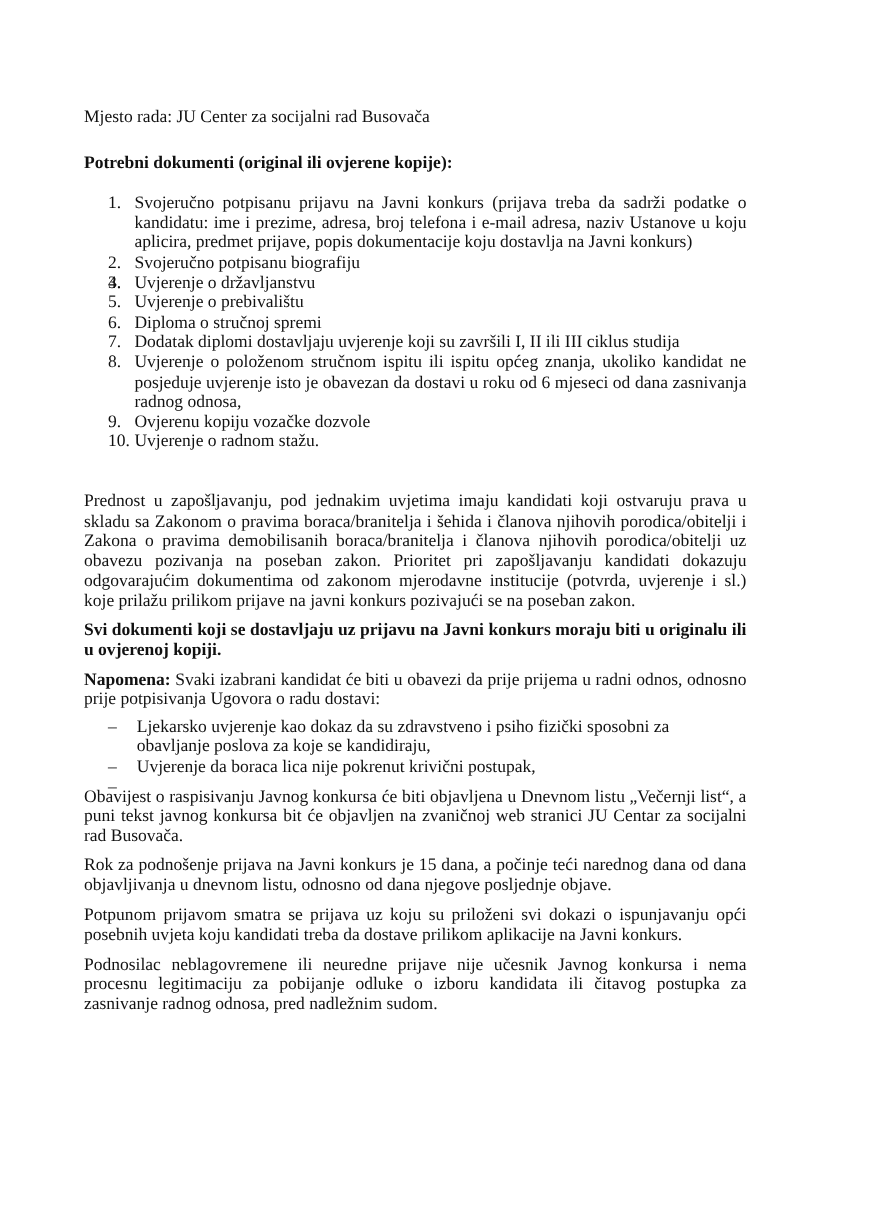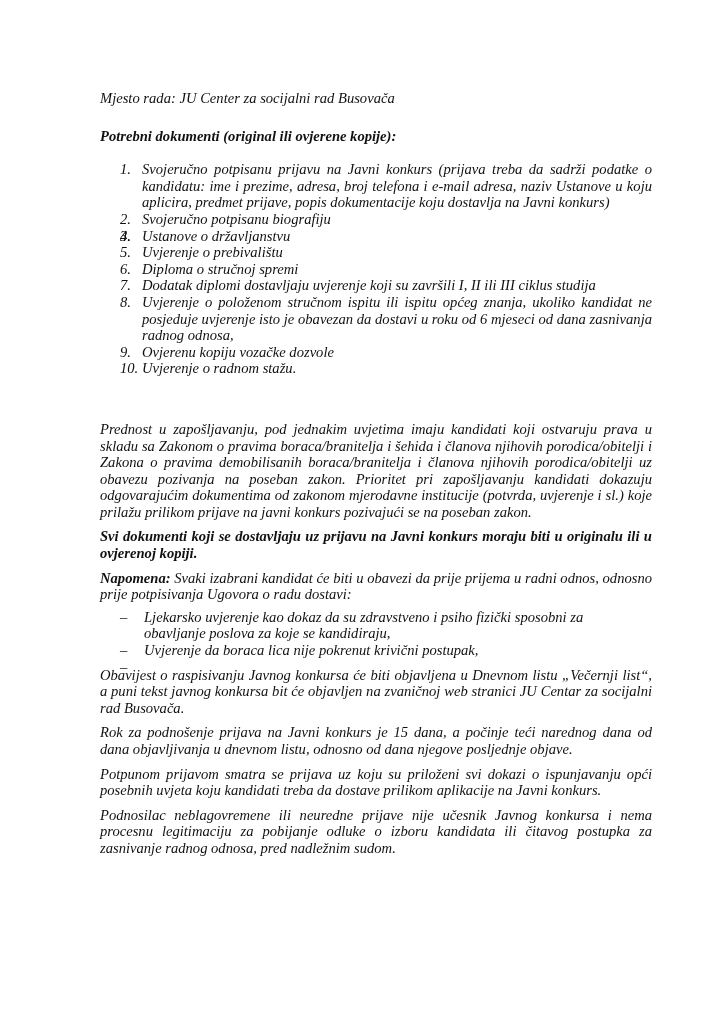--- a/index.html
+++ b/index.html
@@ -1,32 +1,32 @@
 <!DOCTYPE html>
 <html><head>
 <meta charset="utf-8">
 <style>
   html, body { margin: 0; padding: 0; background: #ffffff; }
   body {
     width: 724px; height: 1024px; overflow: hidden; position: relative;
     font-family: "Liberation Serif", "DejaVu Serif", serif;
     font-size: 14.6px; color: #111111; line-height: 16.6px;
   }
-  .page { position: absolute; left: 100px; top: 90px; width: 552px; font-style: italic; }
+  .page { position: absolute; left: 70px; top: 90px; width: 552px; }
   p { margin: 0; text-align: justify; }
   .addr-line { white-space: nowrap; }
   .addr-indent { padding-left: 72px; }
   .bold { font-weight: bold; }
   .heading { margin-top: 21px; }
   ol.docs { list-style: none; margin: 17px 0 0 0; padding: 0; }
   ol.docs li { position: relative; padding-left: 42px; text-align: justify; }
   ol.docs li .num { position: absolute; left: 20px; top: 0; }
   ol.docs li.ten .num { left: 20px; }
   .para { margin-top: 8px; }
-  .prednost { margin-top: 44px; }
+  .prednost { margin-top: 33px; }
   ul.dash { list-style: none; margin: 6px 0 0 0; padding: 0; }
   ul.dash li { position: relative; padding-left: 44px; padding-right: 38px; text-align: left; }
   ul.dash li .dash-mark { position: absolute; left: 20px; top: 0; }
 </style>
 </head>
 <body>
 
 <div class="page">
 
   <div>
@@ -35,21 +35,21 @@
       <span>JU Center za socijalni rad Busovača</span>
     </p>
   </div>
 
   <p class="bold heading">Potrebni dokumenti (original ili ovjerene kopije):</p>
 
   <ol class="docs">
     <li><span class="num">1.</span><span>Svojeručno potpisanu prijavu na Javni konkurs (prijava treba da sadrži podatke o kandidatu: ime i prezime, adresa, broj telefona i e-mail adresa, naziv Ustanove u koju aplicira, predmet prijave, popis dokumentacije koju dostavlja na Javni konkurs)</span></li>
     <li><span class="num">2.</span><span>Svojeručno potpisanu biografiju</span></li>
     <li><span class="num">3.</span></li>
-    <li><span class="num">4.</span><span>Ustanove o državljanstvu</span></li>
+    <li><span class="num">4.</span><span>Uvjerenje o državljanstvu</span></li>
     <li><span class="num">5.</span><span>Uvjerenje o prebivalištu</span></li>
     <li><span class="num">6.</span><span>Diploma o stručnoj spremi</span></li>
     <li><span class="num">7.</span><span>Dodatak diplomi dostavljaju uvjerenje koji su završili  I, II  ili III ciklus studija</span></li>
     <li><span class="num">8.</span><span>Uvjerenje o položenom stručnom ispitu ili ispitu općeg znanja, ukoliko kandidat ne posjeduje uvjerenje isto je obavezan da dostavi u roku od 6 mjeseci od dana zasnivanja radnog odnosa,</span></li>
     <li><span class="num">9.</span><span>Ovjerenu kopiju vozačke dozvole</span></li>
     <li class="ten"><span class="num">10.</span><span>Uvjerenje o radnom stažu.</span></li>
   </ol>
 
   <p class="prednost">Prednost u zapošljavanju, pod jednakim uvjetima imaju kandidati koji ostvaruju prava u skladu sa Zakonom o pravima boraca/branitelja i šehida i članova njihovih porodica/obitelji i Zakona o pravima demobilisanih boraca/branitelja i članova njihovih porodica/obitelji uz obavezu pozivanja na poseban zakon. Prioritet pri zapošljavanju kandidati dokazuju odgovarajućim dokumentima od zakonom mjerodavne institucije (potvrda, uvjerenje i sl.) koje prilažu prilikom prijave na javni konkurs pozivajući se na poseban zakon.</p>
 

